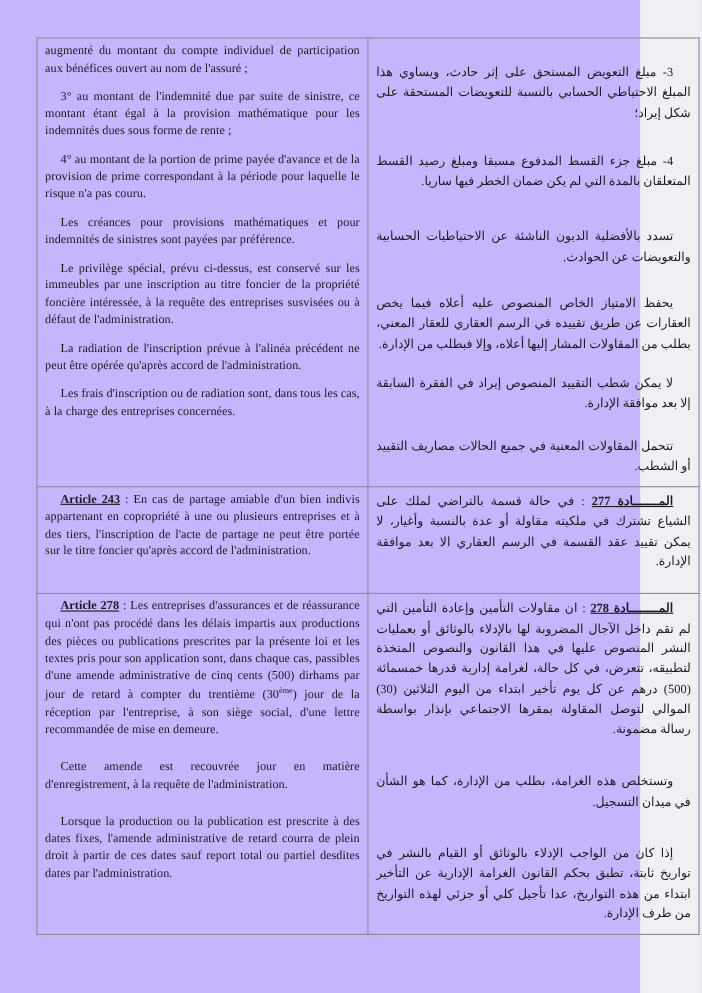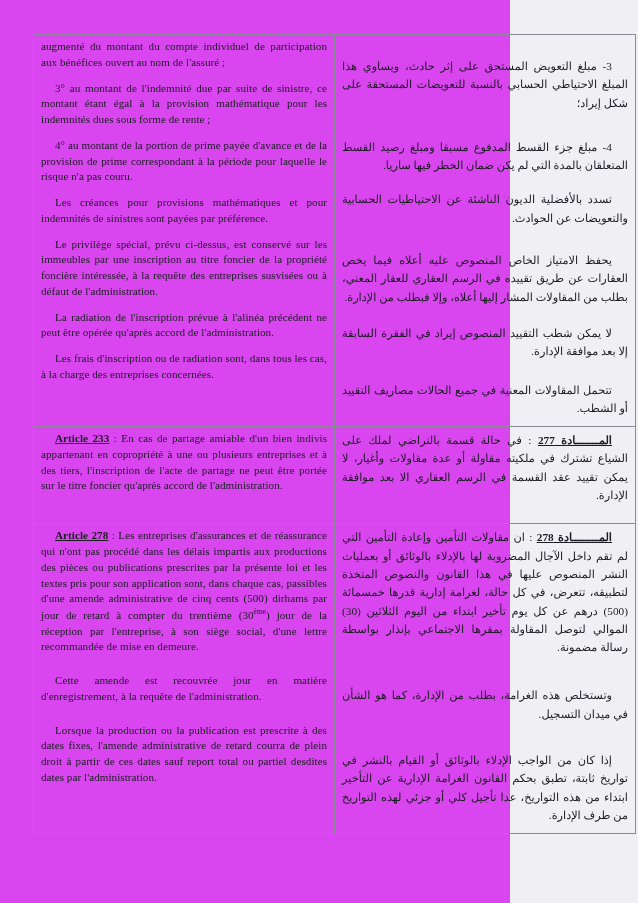--- a/index.html
+++ b/index.html
@@ -10,23 +10,23 @@
     width: 638px;
     height: 903px;
     background: #f0f0f4;
     font-family: "Liberation Serif", serif;
     color: #1b1b22;
     overflow: hidden;
   }
 
   #page {
     position: relative;
-    width: 510px;
+    width: 582px;
     height: 903px;
-    background: #d946ef;
+    background: #c4b5fd;
     box-sizing: border-box;
   }
 
   
   #law-table {
     position: absolute;
     left: 33px;
     top: 34px;
     width: 573px;
     border-collapse: collapse;
@@ -118,33 +118,33 @@
           <p class="p">3° au montant de l'indemnité due par suite de sinistre, ce montant étant égal à la provision mathématique pour les indemnités dues sous forme de rente ;</p>
           <p class="p">4° au montant de la portion de prime payée d'avance et de la provision de prime correspondant à la période pour laquelle le risque n'a pas couru.</p>
           <p class="p">Les créances pour provisions mathématiques et pour indemnités de sinistres sont payées par préférence.</p>
           <p class="p">Le privilège spécial, prévu ci-dessus, est conservé sur les immeubles par une inscription au titre foncier de la propriété foncière intéressée, à la requête des entreprises susvisées ou à défaut de l'administration.</p>
           <p class="p">La radiation de l'inscription prévue à l'alinéa précédent ne peut être opérée qu'après accord de l'administration.</p>
           <p class="p last">Les frais d'inscription ou de radiation sont, dans tous les cas, à la charge des entreprises concernées.</p>
         </td>
         <td class="ar">
           <p class="p" style="margin-top:18px">3- مبلغ التعويض المستحق على إثر حادث، ويساوي هذا المبلغ الاحتياطي الحسابي بالنسبة للتعويضات المستحقة على شكل إيراد؛</p>
           <p class="p" style="margin-top:26px">4- مبلغ جزء القسط المدفوع مسبقا ومبلغ رصيد القسط المتعلقان بالمدة التي لم يكن ضمان الخطر فيها ساريا.</p>
-          <p class="p" style="margin-top:16px">تسدد بالأفضلية الديون الناشئة عن الاحتياطيات الحسابية والتعويضات عن الحوادث.</p>
+          <p class="p" style="margin-top:32px">تسدد بالأفضلية الديون الناشئة عن الاحتياطيات الحسابية والتعويضات عن الحوادث.</p>
           <p class="p" style="margin-top:24px">يحفظ الامتياز الخاص المنصوص عليه أعلاه فيما يخص العقارات عن طريق تقييده في الرسم العقاري للعقار المعني، بطلب من المقاولات المشار إليها أعلاه، وإلا فبطلب من الإدارة.</p>
           <p class="p" style="margin-top:18px">لا يمكن شطب التقييد المنصوص إيراد في الفقرة السابقة إلا بعد موافقة الإدارة.</p>
           <p class="p last" style="margin-top:20px">تتحمل المقاولات المعنية في جميع الحالات مصاريف التقييد أو الشطب.</p>
         </td>
       </tr>
 
       <tr>
         <td class="fr">
-          <p class="p"><span class="art-label">Article 233</span><span> : En cas de partage amiable d'un bien indivis appartenant en copropriété à une ou plusieurs entreprises et à des tiers, l'inscription de l'acte de partage ne peut être portée sur le titre foncier qu'après accord de l'administration.</span></p>
+          <p class="p"><span class="art-label">Article 243</span><span> : En cas de partage amiable d'un bien indivis appartenant en copropriété à une ou plusieurs entreprises et à des tiers, l'inscription de l'acte de partage ne peut être portée sur le titre foncier qu'après accord de l'administration.</span></p>
         </td>
         <td class="ar">
-          <p class="p"><span class="art-label">المـــــــادة 277</span><span> : في حالة قسمة بالتراضي لملك على الشياع تشترك في ملكيته مقاولة أو عدة مقاولات وأغيار، لا يمكن تقييد عقد القسمة في الرسم العقاري الا بعد موافقة الإدارة.</span></p>
+          <p class="p"><span class="art-label">المـــــــادة 277</span><span> : في حالة قسمة بالتراضي لملك على الشياع تشترك في ملكيته مقاولة أو عدة بالنسبة وأغيار، لا يمكن تقييد عقد القسمة في الرسم العقاري الا بعد موافقة الإدارة.</span></p>
         </td>
       </tr>
 
 
       <tr>
         <td class="fr">
           <p class="p"><span class="art-label">Article 278</span><span> : Les entreprises d'assurances et de réassurance qui n'ont pas procédé dans les délais impartis aux productions des pièces ou publications prescrites par la présente loi et les textes pris pour son application sont, dans chaque cas, passibles d'une amende administrative de cinq cents (500) dirhams par jour de retard à compter du trentième (30</span><span class="sup">ème</span><span>) jour de la réception par l'entreprise, à son siège social, d'une lettre recommandée de mise en demeure.</span></p>
           <p class="p" style="margin-top:18px">Cette amende est recouvrée jour en matière d'enregistrement, à la requête de l'administration.</p>
           <p class="p last" style="margin-top:18px">Lorsque la production ou la publication est prescrite à des dates fixes, l'amende administrative de retard courra de plein droit à partir de ces dates sauf report total ou partiel desdites dates par l'administration.</p>
         </td>

